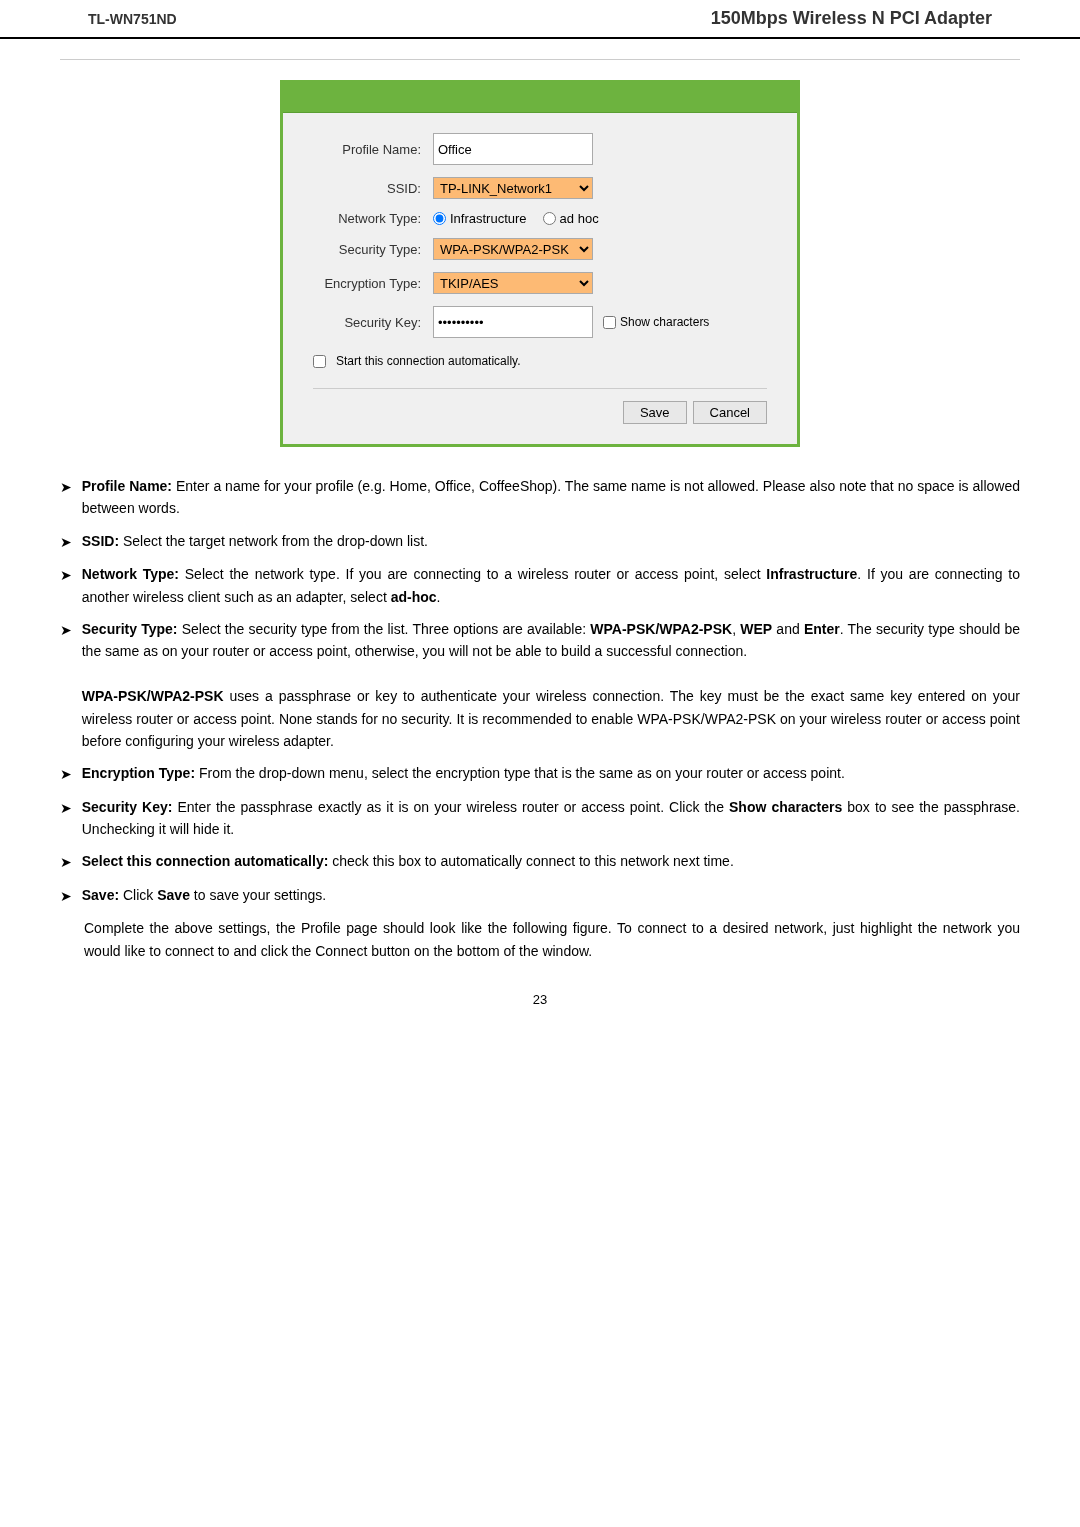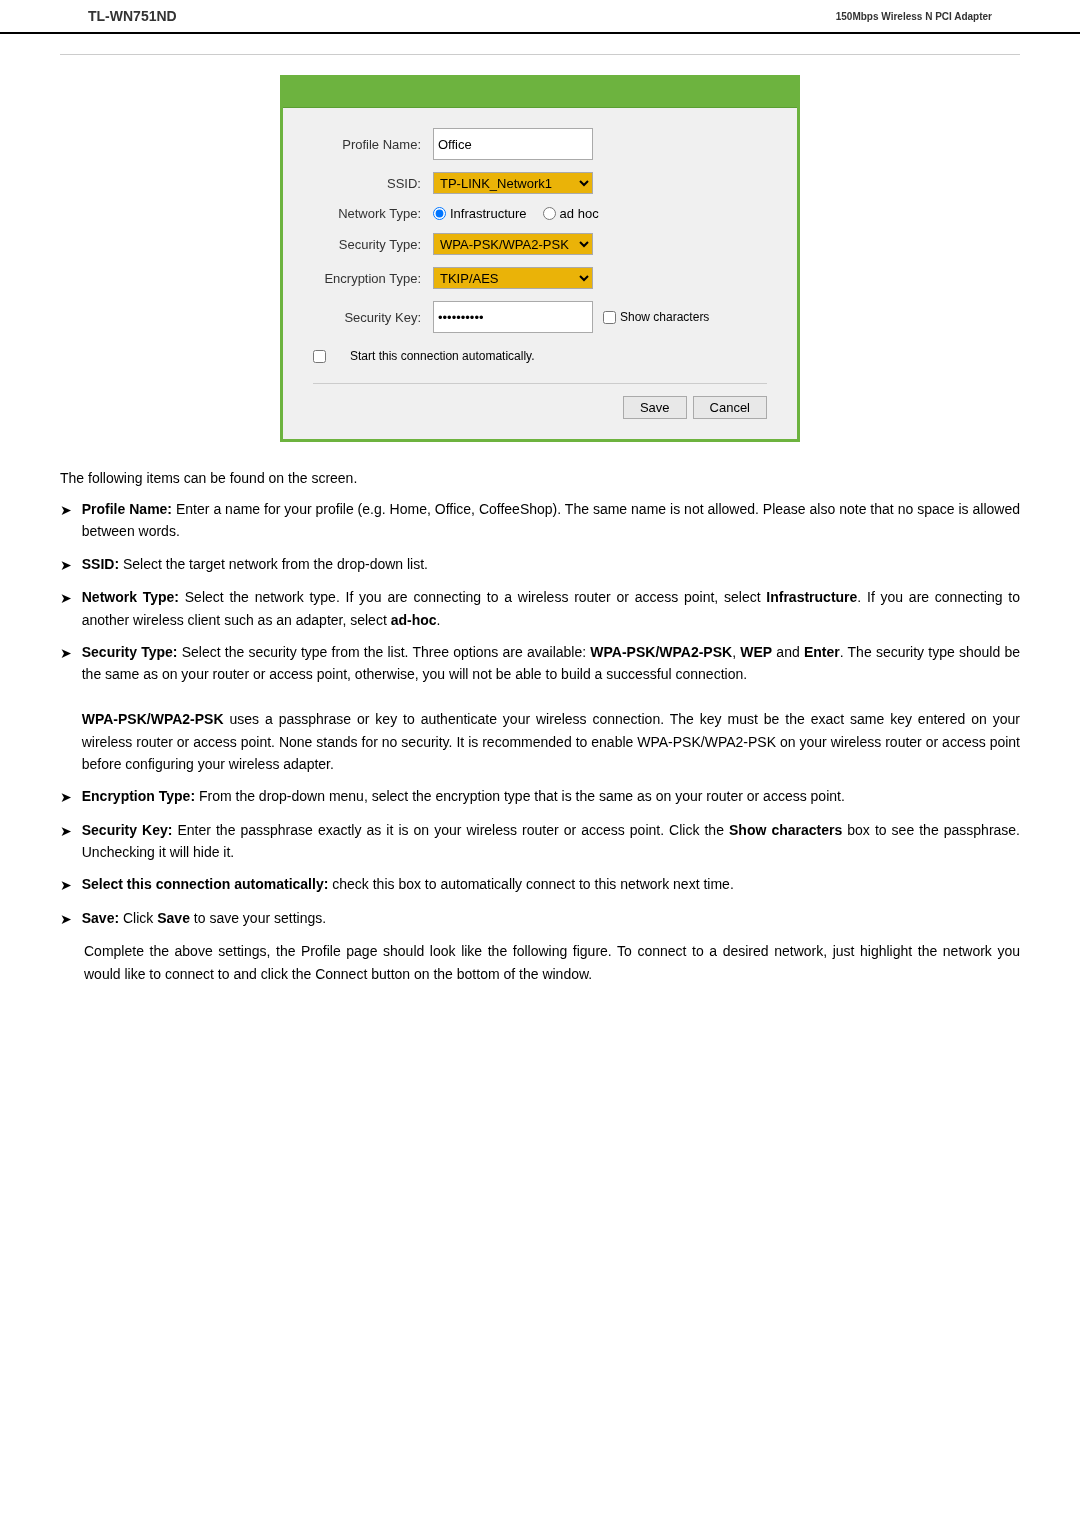--- a/index.html
+++ b/index.html
@@ -21,21 +21,21 @@
       padding: 8px 88px;
       border-bottom: 2px solid #000;
       margin-bottom: 20px;
     }
     .header-left {
       font-size: 14px;
       font-weight: bold;
       color: #333;
     }
     .header-right {
-      font-size: 10px;
+      font-size: 18px;
       font-weight: bold;
       color: #333;
     }
 
     
     .main-content {
       padding: 0 60px;
     }
 
     
@@ -75,21 +75,21 @@
       border: 1px solid #aaa;
       background: #fff;
       font-size: 13px;
       padding: 0 4px;
     }
 
     .form-select {
       width: 160px;
       height: 22px;
       border: 1px solid #aaa;
-      background: #eab308;
+      background: #fdba74;
       font-size: 13px;
       padding: 0 2px;
       appearance: auto;
     }
 
     .radio-group {
       display: flex;
       align-items: center;
       gap: 16px;
     }
@@ -110,21 +110,21 @@
     .show-chars {
       display: flex;
       align-items: center;
       gap: 4px;
       font-size: 12px;
     }
 
     .auto-connect-row {
       display: flex;
       align-items: center;
-      gap: 24px;
+      gap: 10px;
       margin: 16px 0 20px 0;
       font-size: 12px;
     }
 
     .dialog-footer {
       display: flex;
       justify-content: flex-end;
       gap: 6px;
       border-top: 1px solid #ccc;
       padding-top: 12px;
@@ -286,21 +286,20 @@
       </div>
 
       <div class="dialog-footer">
         <button class="btn">Save</button>
         <button class="btn">Cancel</button>
       </div>
     </div>
   </div>
 
 
-  <p class="description-intro">The following items can be found on the screen.</p>
 
   <ul class="bullet-list">
 
     <li class="bullet-item">
       <span class="bullet-arrow">➤</span>
       <span class="bullet-text">
         <span class="bold">Profile Name:</span> Enter a name for your profile (e.g. Home, Office, CoffeeShop). The same name is not allowed. Please also note that no space is allowed between words.
       </span>
     </li>
 
@@ -352,14 +351,15 @@
       <span class="bullet-arrow">➤</span>
       <span class="bullet-text">
         <span class="bold">Save:</span> Click <span class="bold">Save</span> to save your settings.
       </span>
     </li>
 
   </ul>
 
   <p class="para">Complete the above settings, the Profile page should look like the following figure. To connect to a desired network, just highlight the network you would like to connect to and click the Connect button on the bottom of the window.</p>
 
+  <div class="page-number">23</div>
 
 </div>
 
 </body></html>

